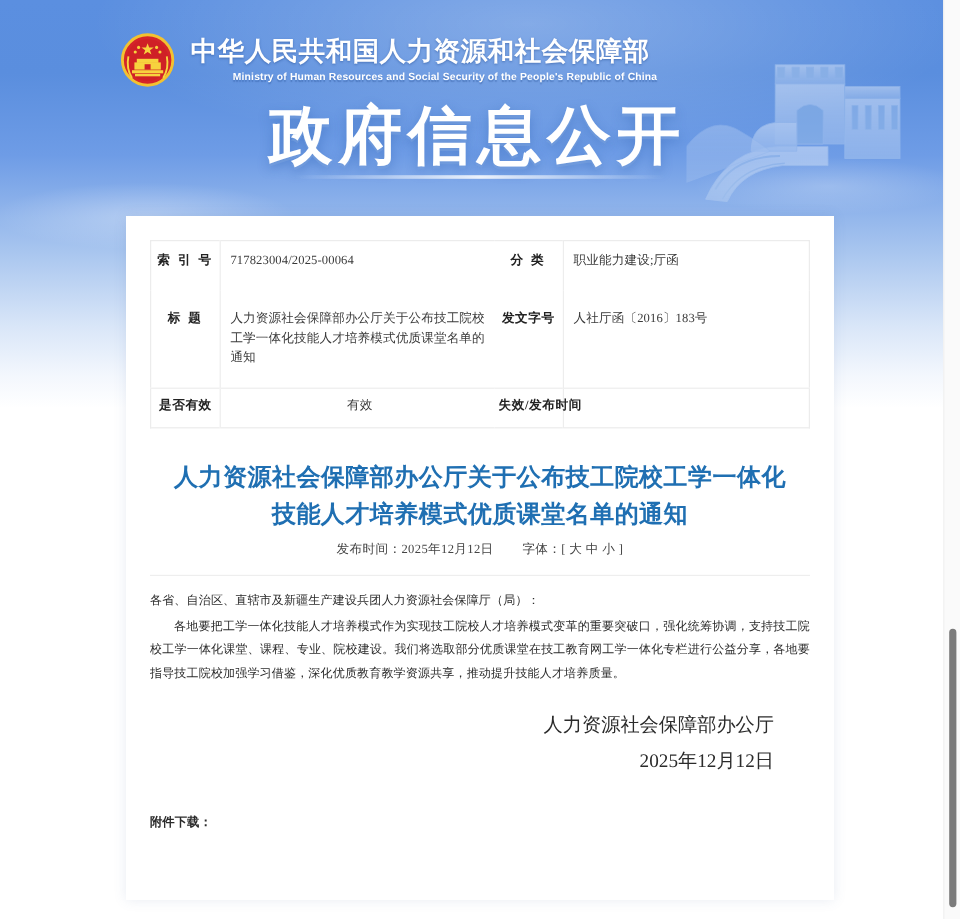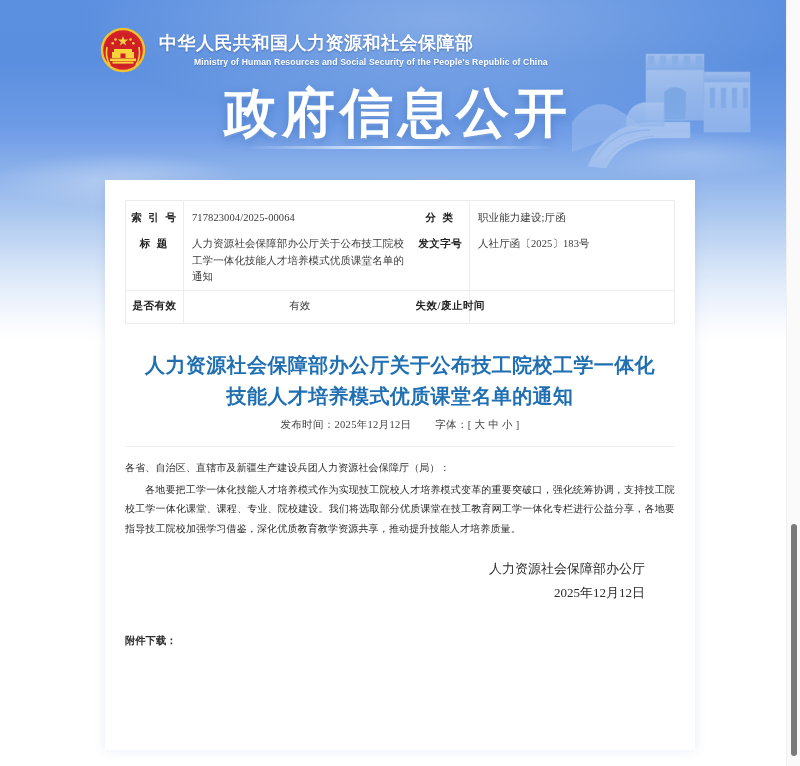--- a/index.html
+++ b/index.html
@@ -76,21 +76,21 @@
     flex: 0 0 46px;
   }
   .masthead-text {
     display: flex;
     flex-direction: column;
     justify-content: center;
     line-height: 1;
   }
   .mh-cn {
     font-family: "Liberation Sans", "DejaVu Sans", sans-serif;
-    font-size: 18px;
+    font-size: 22px;
     font-weight: bold;
     color: #ffffff;
     letter-spacing: 0.5px;
     text-shadow: 0 1px 2px rgba(20,60,130,0.45);
     white-space: nowrap;
   }
   .mh-en {
     font-family: "Liberation Sans", "DejaVu Sans", sans-serif;
     font-size: 8.6px;
     font-weight: bold;
@@ -144,21 +144,21 @@
   .meta-table {
     border: 1px solid #ececec;
     border-collapse: collapse;
     width: 100%;
     font-family: "Liberation Serif", "DejaVu Serif", serif;
     font-size: 10.5px;
     color: #333333;
     table-layout: fixed;
   }
   .meta-table td {
-    padding: 5px 4px;
+    padding: 16px 4px;
     vertical-align: top;
     line-height: 1.55;
   }
   .meta-table .lbl {
     font-weight: bold;
     color: #222222;
     text-align: center;
     white-space: nowrap;
     letter-spacing: 2px;
     border-right: 1px solid #ededed;
@@ -220,21 +220,21 @@
     text-align: justify;
     letter-spacing: 0.15px;
   }
   .body-text p { margin: 0 0 2px 0; }
   .body-text p.indent { text-indent: 2em; }
 
   .sign-block {
     margin-top: 18px;
     text-align: right;
     font-family: "Liberation Serif", "DejaVu Serif", serif;
-    font-size: 13px;
+    font-size: 16px;
     color: #2b2b2b;
     line-height: 1.85;
     padding-right: 30px;
   }
 
   .attach {
     margin-top: 26px;
     font-family: "Liberation Serif", "DejaVu Serif", serif;
     font-size: 10.3px;
     color: #2b2b2b;
@@ -352,26 +352,26 @@
         <tr class="row-top">
           <td class="lbl">索 引 号</td>
           <td class="val">717823004/2025-00064</td>
           <td class="lbl">分 类</td>
           <td class="val">职业能力建设;厅函</td>
         </tr>
         <tr>
           <td class="lbl">标 题</td>
           <td class="val">人力资源社会保障部办公厅关于公布技工院校工学一体化技能人才培养模式优质课堂名单的通知</td>
           <td class="lbl lbl-wide">发文字号</td>
-          <td class="val">人社厅函〔2025〕183号</td>
+          <td class="val">人社厅函〔2016〕183号</td>
         </tr>
         <tr class="row-valid">
           <td class="lbl lbl-wide">是否有效</td>
           <td class="val">有效</td>
-          <td class="lbl lbl-wide">失效/废止时间</td>
+          <td class="lbl lbl-wide">失效/发布时间</td>
           <td class="val"></td>
         </tr>
       </tbody>
     </table>
 
     <div class="doc-title">人力资源社会保障部办公厅关于公布技工院校工学一体化技能人才培养模式优质课堂名单的通知</div>
 
     <div class="doc-subbar">
       <span>发布时间：</span><span>2025年12月12日</span><span class="gap"></span><span>字体：</span><span>[</span>&nbsp;<span class="fs-opt">大</span>&nbsp;<span class="fs-opt">中</span>&nbsp;<span class="fs-opt">小</span>&nbsp;<span>]</span>
     </div>

